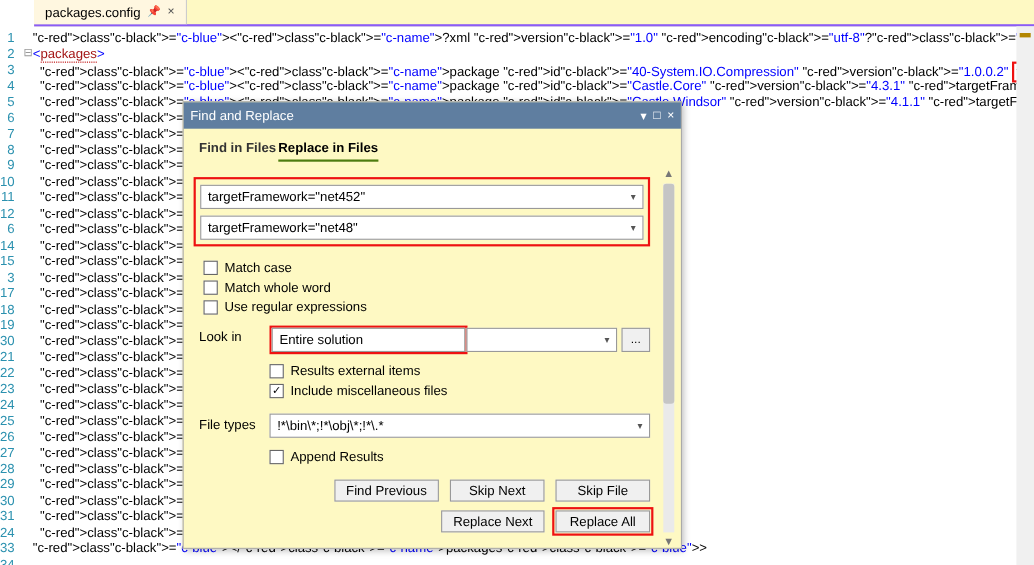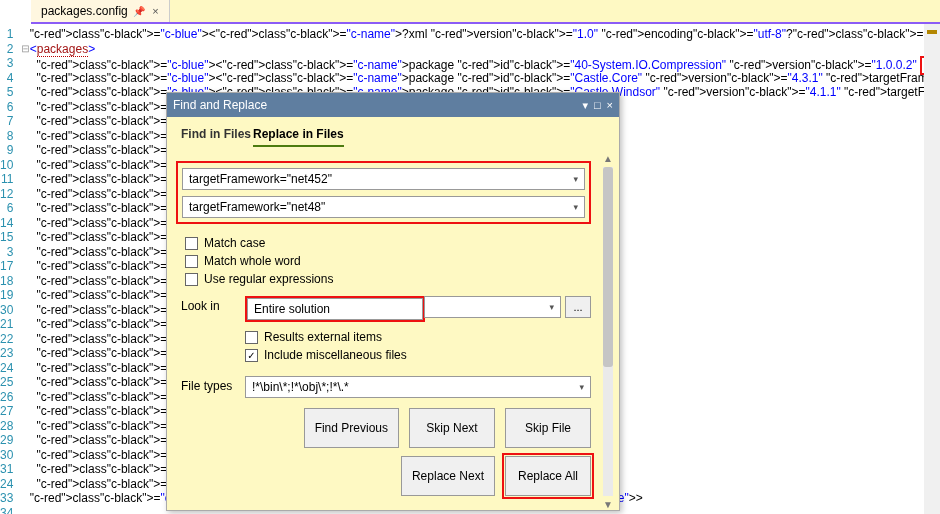--- a/index.html
+++ b/index.html
@@ -48,21 +48,21 @@
 .chk { width: 13px; height: 13px; border: 1px solid #666; background: #fff; display: inline-flex; align-items: center; justify-content: center; font-size: 10px; }
 
 .formrow { display: flex; align-items: flex-start; gap: 8px; margin-bottom: 10px; }
 .formrow .lbl { width: 56px; font-size: 12px; padding-top: 3px; }
 .formrow .right { flex: 1; }
 .lookin-red { border: 2px solid #ee1111; display: inline-block; }
 .btn-browse { width: 26px; height: 22px; border: 1px solid #999; background: #f0f0f0; text-align: center; line-height: 20px; font-size: 11px; margin-left: 4px; }
 
 .btns { display: flex; justify-content: flex-end; gap: 10px; margin-top: 4px; }
 .btns.row2 { margin-top: 8px; }
-.btn { border: 1px solid #999; background: #f0f0f0; height: 40px; padding: 0 10px; font-size: 12px; display: inline-flex; align-items: center; min-width: 86px; justify-content: center; }
+.btn { border: 1px solid #999; background: #f0f0f0; height: 20px; padding: 0 10px; font-size: 12px; display: inline-flex; align-items: center; min-width: 86px; justify-content: center; }
 .btn.red { outline: 2px solid #ee1111; outline-offset: 1px; }
 
 .rightbar { position: absolute; right: 0; top: 24px; bottom: 0; width: 16px; background: #f0f0f0; }
 .rightbar .mark { position: absolute; left: 3px; width: 10px; height: 4px; background: #b38600; }
 </style>
 </head>
 <body>
 
 <div class="tabbar">
   <div class="tab">
@@ -197,21 +197,21 @@
         </div>
       <div class="opt">
           <span class="chk"></span>
           <span>Use regular expressions</span>
         </div>
     </div>
 
     <div class="formrow">
       <div class="lbl">Look in</div>
       <div class="right">
-        <div style="display:flex;">
+        <div style="display:flex;align-items:center">
           <span class="lookin-red">
             <span class="combo" style="width:176px;border:1px solid #999;display:inline-flex">
               <span>Entire solution</span>
             </span>
           </span>
           <div class="combo" style="flex:1;margin-left:-1px">
               <span class="caret">▾</span>
             </div>
           <div class="btn-browse">...</div>
         </div>
@@ -226,20 +226,24 @@
       </div>
     </div>
 
     <div class="formrow">
       <div class="lbl">File types</div>
       <div class="right">
         <div class="combo">
           <span>!*\bin\*;!*\obj\*;!*\.*</span>
           <span class="caret">▾</span>
         </div>
+        <div class="opt" style="margin-top:10px">
+            <span class="chk"></span>
+            <span>Append Results</span>
+          </div>
       </div>
     </div>
 
     <div class="btns">
       <div class="btn">Find Previous</div>
       <div class="btn">Skip Next</div>
       <div class="btn">Skip File</div>
     </div>
     <div class="btns row2">
       <div class="btn">Replace Next</div>

